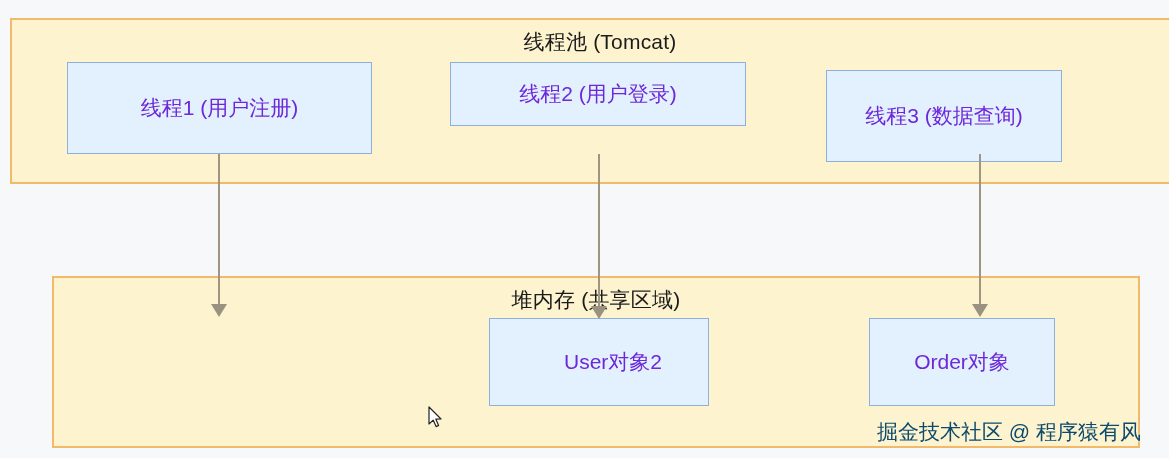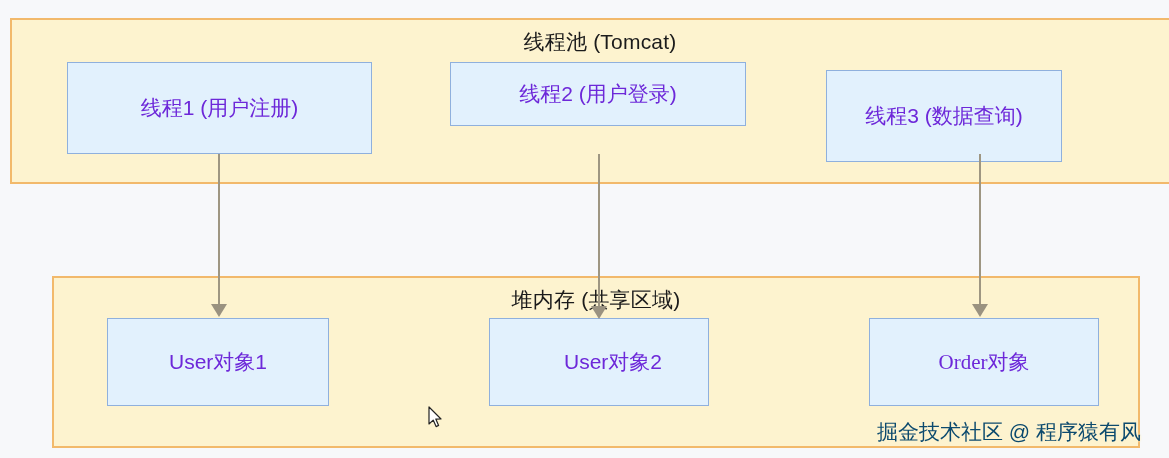--- a/index.html
+++ b/index.html
@@ -65,21 +65,21 @@
   }
 
   
   #node-thread-1 { left: 67px;  top: 62px;  width: 305px; height: 92px; }
   #node-thread-2 { left: 450px; top: 62px;  width: 296px; height: 64px; }
   #node-thread-3 { left: 826px; top: 62px;  width: 236px; height: 92px; margin-top: 8px; }
 
   
   #node-object-1 { left: 107px; top: 318px; width: 222px; height: 88px; }
   #node-object-2 { left: 489px; top: 318px; width: 220px; height: 88px; padding-left: 28px; }
-  #node-object-3 { left: 869px; top: 318px; width: 230px; height: 88px; font-family: Liberation Serif, serif; }
+  #node-object-3 { left: 869px; top: 318px; width: 186px; height: 88px; }
 
   
   .connector {
     position: absolute;
     z-index: 6;
     pointer-events: none;
   }
   .connector-line {
     position: absolute;
     width: 2px;
@@ -141,21 +141,20 @@
   </div>
 
   <div id="node-thread-1" class="node">线程1 (用户注册)</div>
   <div id="node-thread-2" class="node">线程2 (用户登录)</div>
   <div id="node-thread-3" class="node">线程3 (数据查询)</div>
 
   <div id="heap-group" class="group">
     <div class="group-title">堆内存 (共享区域)</div>
   </div>
 
-  <div id="node-object-1" class="node">User对象1</div>
   <div id="node-object-2" class="node">User对象2</div>
   <div id="node-object-3" class="node">Order对象</div>
 
   <div id="conn-1" class="connector">
     <div class="connector-line"></div>
     <div class="connector-head"></div>
   </div>
   <div id="conn-2" class="connector">
     <div class="connector-line"></div>
     <div class="connector-head"></div>

